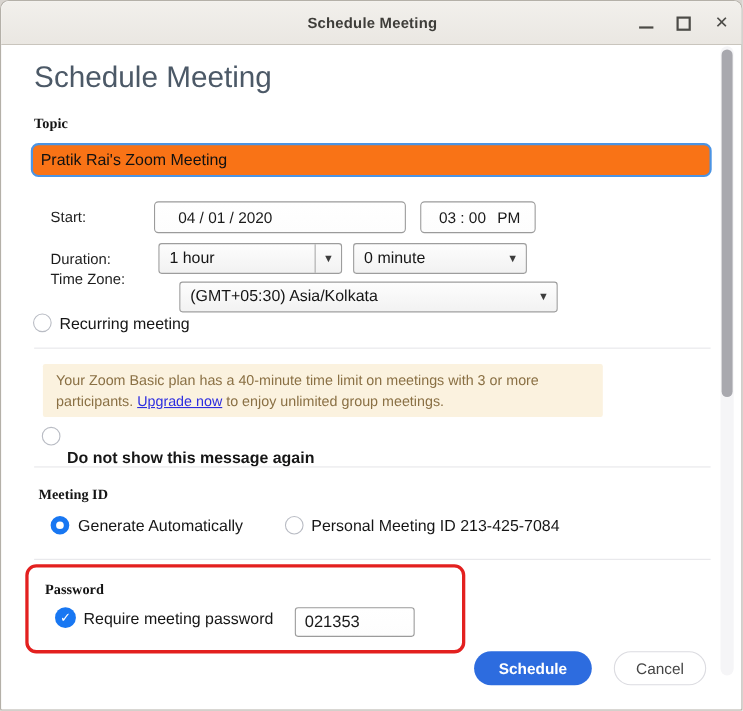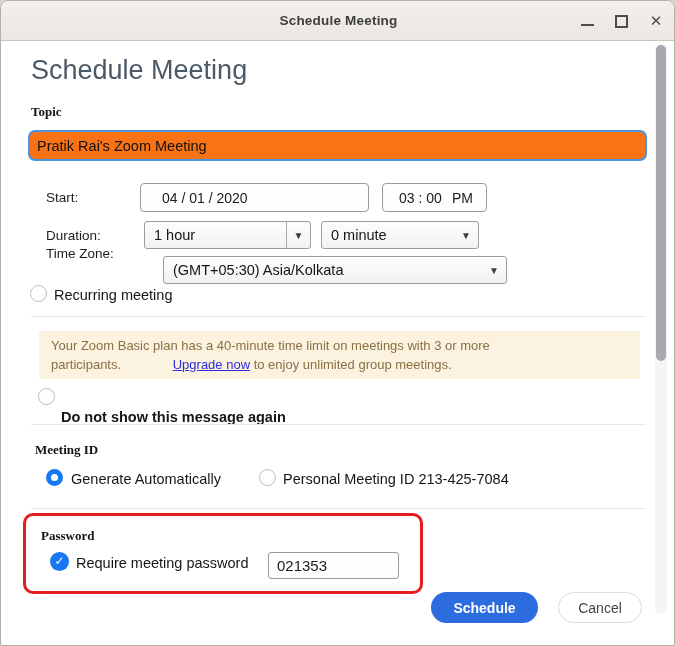--- a/index.html
+++ b/index.html
@@ -35,21 +35,21 @@
   }
   .text-input{
     position:absolute;border:1px solid #9b9b9b;border-radius:4px;
     background:linear-gradient(#fff,#fdfdfd);font-size:14px;color:#1a1a1a;
   }
   .date-input{left:139px;top:182px;width:229px;height:29px;padding:0 0 0 21px;}
   .time-input{
     left:381px;top:182px;width:105px;height:29px;display:flex;align-items:center;
     justify-content:space-between;padding:0 13px 0 16px;font-size:14px;color:#1a1a1a;
   }
-  .pw-input{left:267px;top:551px;width:131px;height:27px;border-radius:3px;padding:0 8px;font-size:15px;}
+  .pw-input{left:267px;top:551px;width:109px;height:27px;border-radius:3px;padding:0 8px;font-size:15px;}
   
   .combo{
     position:absolute;height:28px;border:1px solid #9d9d9d;border-radius:3px;
     background:linear-gradient(#fdfdfd,#f2f2f2);
     display:flex;align-items:center;font-size:14.5px;color:#151515;
   }
   .combo .val{padding-left:9px;flex:1;white-space:nowrap;overflow:hidden;}
   .combo .arrow{
     width:24px;height:100%;display:flex;align-items:center;justify-content:center;
     font-size:10px;color:#3c3c3c;
@@ -69,25 +69,25 @@
   }
   .checkbox-on{
     position:absolute;width:19px;height:19px;border-radius:50%;background:#1877f2;
     color:#fff;font-size:12px;font-weight:bold;text-align:center;line-height:19px;
   }
   .opt-label{position:absolute;font-size:14.5px;color:#161616;white-space:nowrap;}
   .opt-label.bold{font-weight:600;}
   
   .divider{position:absolute;left:30px;width:615px;height:1px;background:#e7e7ea;}
   .notice{
-    position:absolute;left:38px;top:330px;width:601px;height:48px;
+    position:absolute;left:38px;top:330px;width:509px;height:48px;
     background:#fbf2df;border-radius:2px;padding:6px 12px;
     font-size:13px;line-height:18.5px;color:#8a7044;
   }
-  .notice a{color:#2d2de0;text-decoration:underline;cursor:pointer;margin-left:48px;}
+  .notice a{color:#2d2de0;text-decoration:underline;cursor:pointer;}
   
   .red-box{
     position:absolute;left:22px;top:512px;width:400px;height:81px;
     border:3px solid #e3201f;border-radius:10px;pointer-events:none;
   }
   
   .btn{
     position:absolute;height:31px;border-radius:16px;font-size:14px;
     display:flex;align-items:center;justify-content:center;cursor:pointer;
   }

